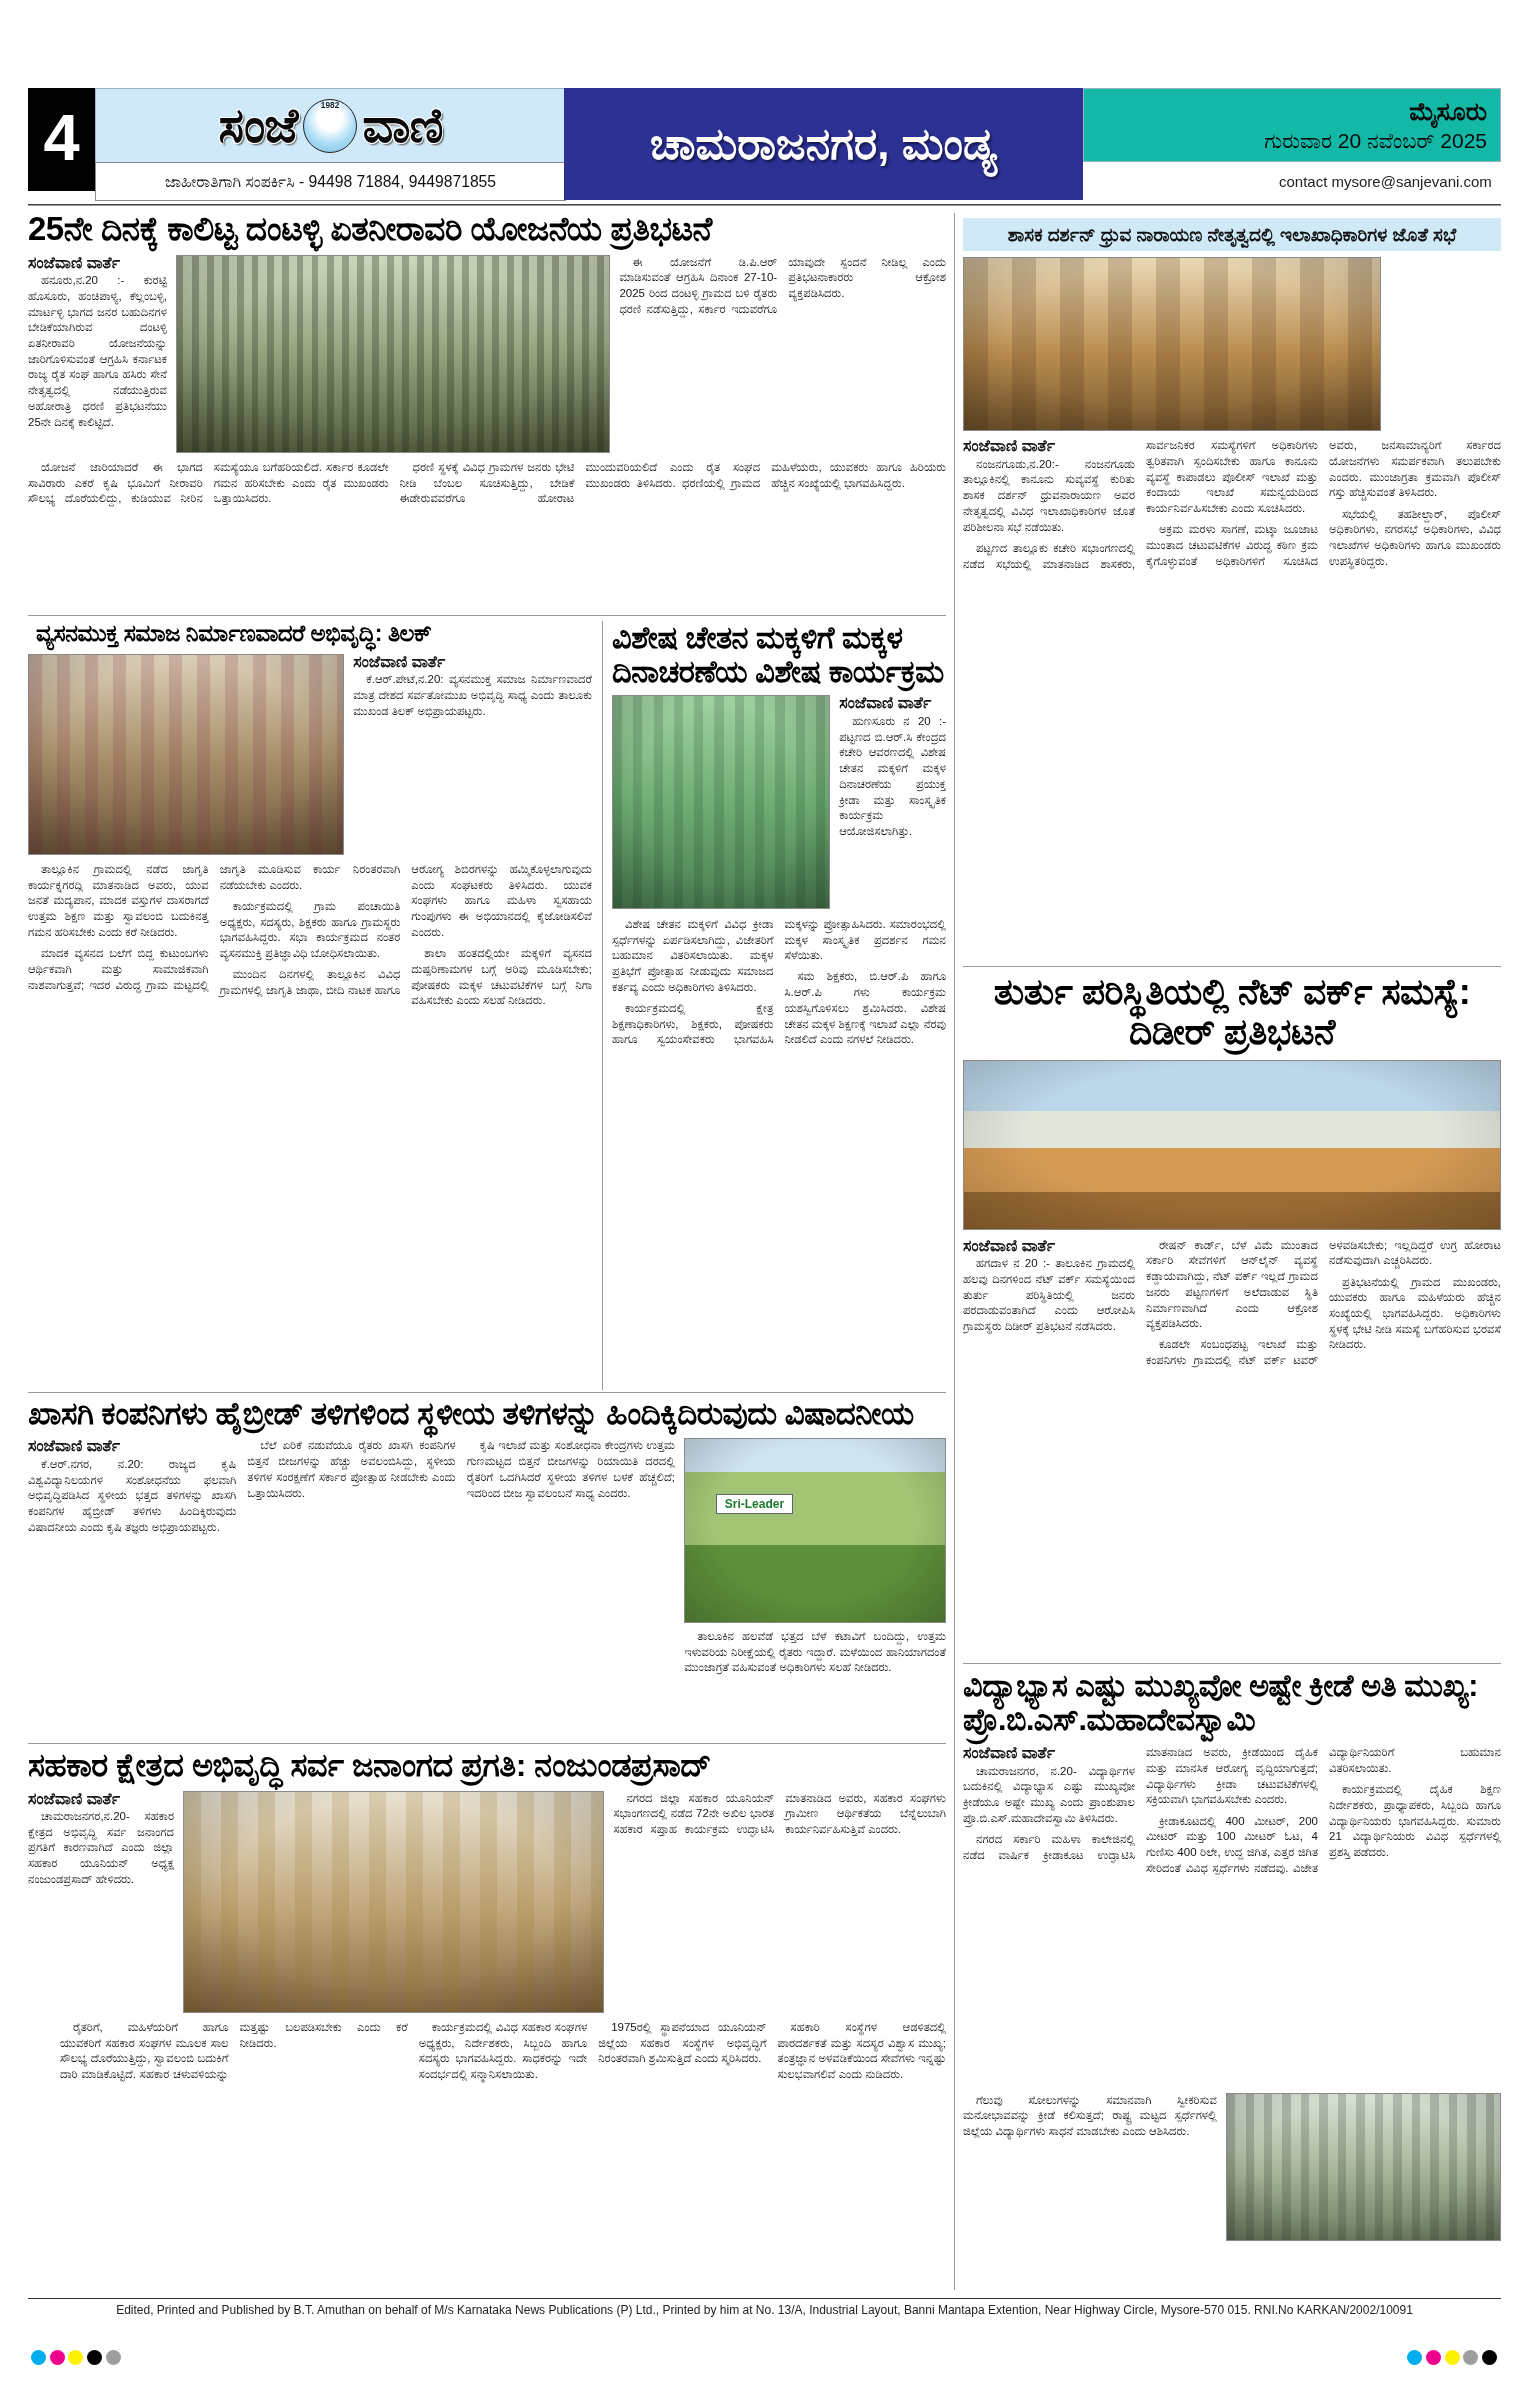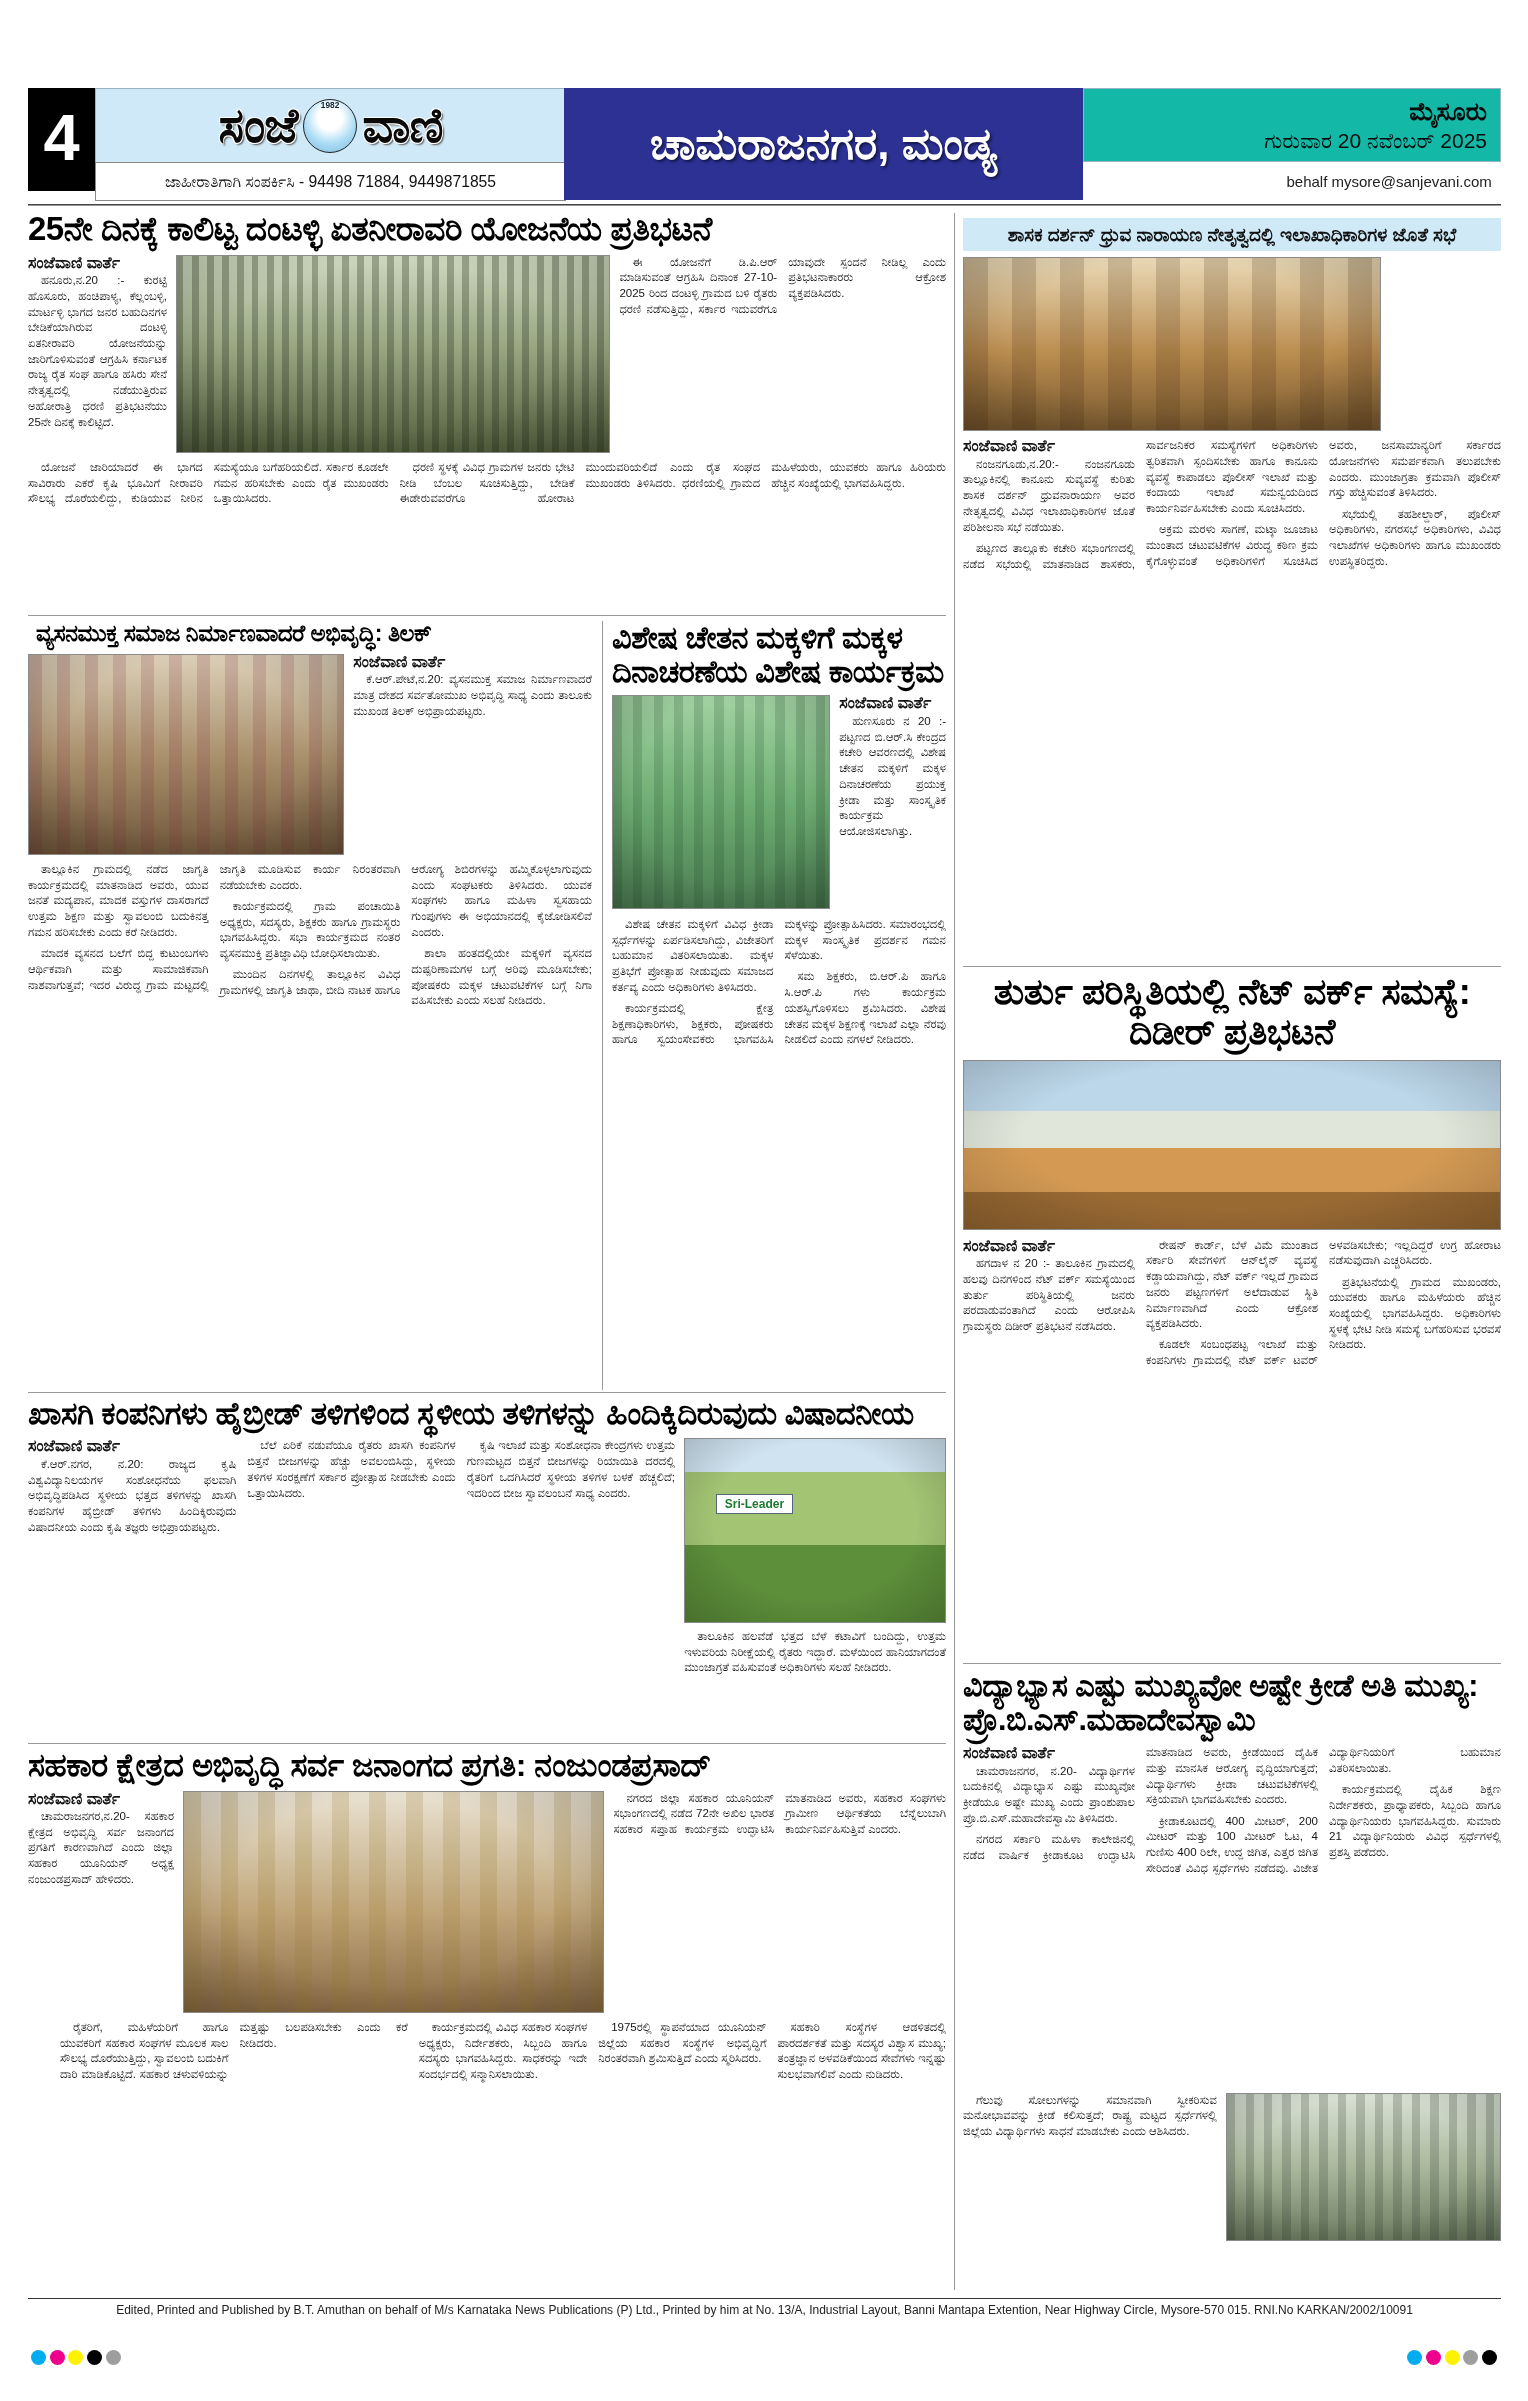--- a/index.html
+++ b/index.html
@@ -100,21 +100,21 @@
       <span class="mword">ವಾಣಿ</span>
     </div>
     <div class="adline">ಜಾಹೀರಾತಿಗಾಗಿ ಸಂಪರ್ಕಿಸಿ - 94498 71884, 9449871855</div>
     <div class="regionband">
       <span class="rt">ಚಾಮರಾಜನಗರ, ಮಂಡ್ಯ</span>
     </div>
     <div class="editionblock">
       <span class="edition">ಮೈಸೂರು</span>
       <span class="dateline">ಗುರುವಾರ 20 ನವೆಂಬರ್ 2025</span>
     </div>
-    <div class="contactline">behalf mysore@sanjevani.com</div>
+    <div class="contactline">contact mysore@sanjevani.com</div>
   </div>
   <div class="headrule"></div>
 
   <div class="vline" style="left:954px;top:213px;height:2077px;"></div>
   <div class="vline" style="left:602px;top:621px;height:769px;"></div>
   <div class="hline" style="left:28px;top:615px;width:918px;"></div>
   <div class="hline" style="left:28px;top:1392px;width:918px;"></div>
   <div class="hline" style="left:28px;top:1743px;width:918px;"></div>
   <div class="hline" style="left:963px;top:966px;width:538px;"></div>
   <div class="hline" style="left:963px;top:1663px;width:538px;"></div>
@@ -152,21 +152,21 @@
   <div class="article" style="left:28px;top:621px;width:564px;height:765px;">
     <h1 class="hl" style="font-size:23px;margin-left:8px;">ವ್ಯಸನಮುಕ್ತ ಸಮಾಜ ನಿರ್ಮಾಣವಾದರೆ ಅಭಿವೃದ್ಧಿ: ತಿಲಕ್</h1>
     <div class="flexrow" style="margin-top:7.4px;">
       <div class="photo ph-a3" style="width:316px;height:201px;flex:none;"></div>
       <div class="bodytxt" style="flex:1;">
         <div class="byline">ಸಂಜೆವಾಣಿ ವಾರ್ತೆ</div>
         <p>ಕೆ.ಆರ್.ಪೇಟೆ,ನ.20: ವ್ಯಸನಮುಕ್ತ ಸಮಾಜ ನಿರ್ಮಾಣವಾದರೆ ಮಾತ್ರ ದೇಶದ ಸರ್ವತೋಮುಖ ಅಭಿವೃದ್ಧಿ ಸಾಧ್ಯ ಎಂದು ತಾಲೂಕು ಮುಖಂಡ ತಿಲಕ್ ಅಭಿಪ್ರಾಯಪಟ್ಟರು.</p>
       </div>
     </div>
     <div class="bodytxt cols3" style="margin-top:7.4px;height:499px;overflow:hidden;">
-      <p>ತಾಲ್ಲೂಕಿನ ಗ್ರಾಮದಲ್ಲಿ ನಡೆದ ಜಾಗೃತಿ ಕಾರ್ಯಕ್ರಮದಲ್ಲಿ ಮಾತನಾಡಿದ ಅವರು, ಯುವ ಜನತೆ ಮದ್ಯಪಾನ, ಮಾದಕ ವಸ್ತುಗಳ ದಾಸರಾಗದೆ ಉತ್ತಮ ಶಿಕ್ಷಣ ಮತ್ತು ಸ್ವಾವಲಂಬಿ ಬದುಕಿನತ್ತ ಗಮನ ಹರಿಸಬೇಕು ಎಂದು ಕರೆ ನೀಡಿದರು.</p>
+      <p>ತಾಲ್ಲೂಕಿನ ಗ್ರಾಮದಲ್ಲಿ ನಡೆದ ಜಾಗೃತಿ ಕಾರ್ಯಕ್ನಗರದ್ಲಿ ಮಾತನಾಡಿದ ಅವರು, ಯುವ ಜನತೆ ಮದ್ಯಪಾನ, ಮಾದಕ ವಸ್ತುಗಳ ದಾಸರಾಗದೆ ಉತ್ತಮ ಶಿಕ್ಷಣ ಮತ್ತು ಸ್ವಾವಲಂಬಿ ಬದುಕಿನತ್ತ ಗಮನ ಹರಿಸಬೇಕು ಎಂದು ಕರೆ ನೀಡಿದರು.</p>
       <p>ಮಾದಕ ವ್ಯಸನದ ಬಲೆಗೆ ಬಿದ್ದ ಕುಟುಂಬಗಳು ಆರ್ಥಿಕವಾಗಿ ಮತ್ತು ಸಾಮಾಜಿಕವಾಗಿ ನಾಶವಾಗುತ್ತವೆ; ಇದರ ವಿರುದ್ಧ ಗ್ರಾಮ ಮಟ್ಟದಲ್ಲಿ ಜಾಗೃತಿ ಮೂಡಿಸುವ ಕಾರ್ಯ ನಿರಂತರವಾಗಿ ನಡೆಯಬೇಕು ಎಂದರು.</p>
       <p>ಕಾರ್ಯಕ್ರಮದಲ್ಲಿ ಗ್ರಾಮ ಪಂಚಾಯಿತಿ ಅಧ್ಯಕ್ಷರು, ಸದಸ್ಯರು, ಶಿಕ್ಷಕರು ಹಾಗೂ ಗ್ರಾಮಸ್ಥರು ಭಾಗವಹಿಸಿದ್ದರು. ಸಭಾ ಕಾರ್ಯಕ್ರಮದ ನಂತರ ವ್ಯಸನಮುಕ್ತಿ ಪ್ರತಿಜ್ಞಾವಿಧಿ ಬೋಧಿಸಲಾಯಿತು.</p>
       <p>ಮುಂದಿನ ದಿನಗಳಲ್ಲಿ ತಾಲ್ಲೂಕಿನ ವಿವಿಧ ಗ್ರಾಮಗಳಲ್ಲಿ ಜಾಗೃತಿ ಜಾಥಾ, ಬೀದಿ ನಾಟಕ ಹಾಗೂ ಆರೋಗ್ಯ ಶಿಬಿರಗಳನ್ನು ಹಮ್ಮಿಕೊಳ್ಳಲಾಗುವುದು ಎಂದು ಸಂಘಟಕರು ತಿಳಿಸಿದರು. ಯುವಕ ಸಂಘಗಳು ಹಾಗೂ ಮಹಿಳಾ ಸ್ವಸಹಾಯ ಗುಂಪುಗಳು ಈ ಅಭಿಯಾನದಲ್ಲಿ ಕೈಜೋಡಿಸಲಿವೆ ಎಂದರು.</p>
       <p>ಶಾಲಾ ಹಂತದಲ್ಲಿಯೇ ಮಕ್ಕಳಿಗೆ ವ್ಯಸನದ ದುಷ್ಪರಿಣಾಮಗಳ ಬಗ್ಗೆ ಅರಿವು ಮೂಡಿಸಬೇಕು; ಪೋಷಕರು ಮಕ್ಕಳ ಚಟುವಟಿಕೆಗಳ ಬಗ್ಗೆ ನಿಗಾ ವಹಿಸಬೇಕು ಎಂದು ಸಲಹೆ ನೀಡಿದರು.</p>
     </div>
   </div>
 
   <div class="article" style="left:612px;top:621px;width:334px;height:765px;">
     <h1 class="hl" style="font-size:30.5px;">ವಿಶೇಷ ಚೇತನ ಮಕ್ಕಳಿಗೆ ಮಕ್ಕಳ ದಿನಾಚರಣೆಯ ವಿಶೇಷ ಕಾರ್ಯಕ್ರಮ</h1>
     <div class="flexrow" style="margin-top:7.4px;">

